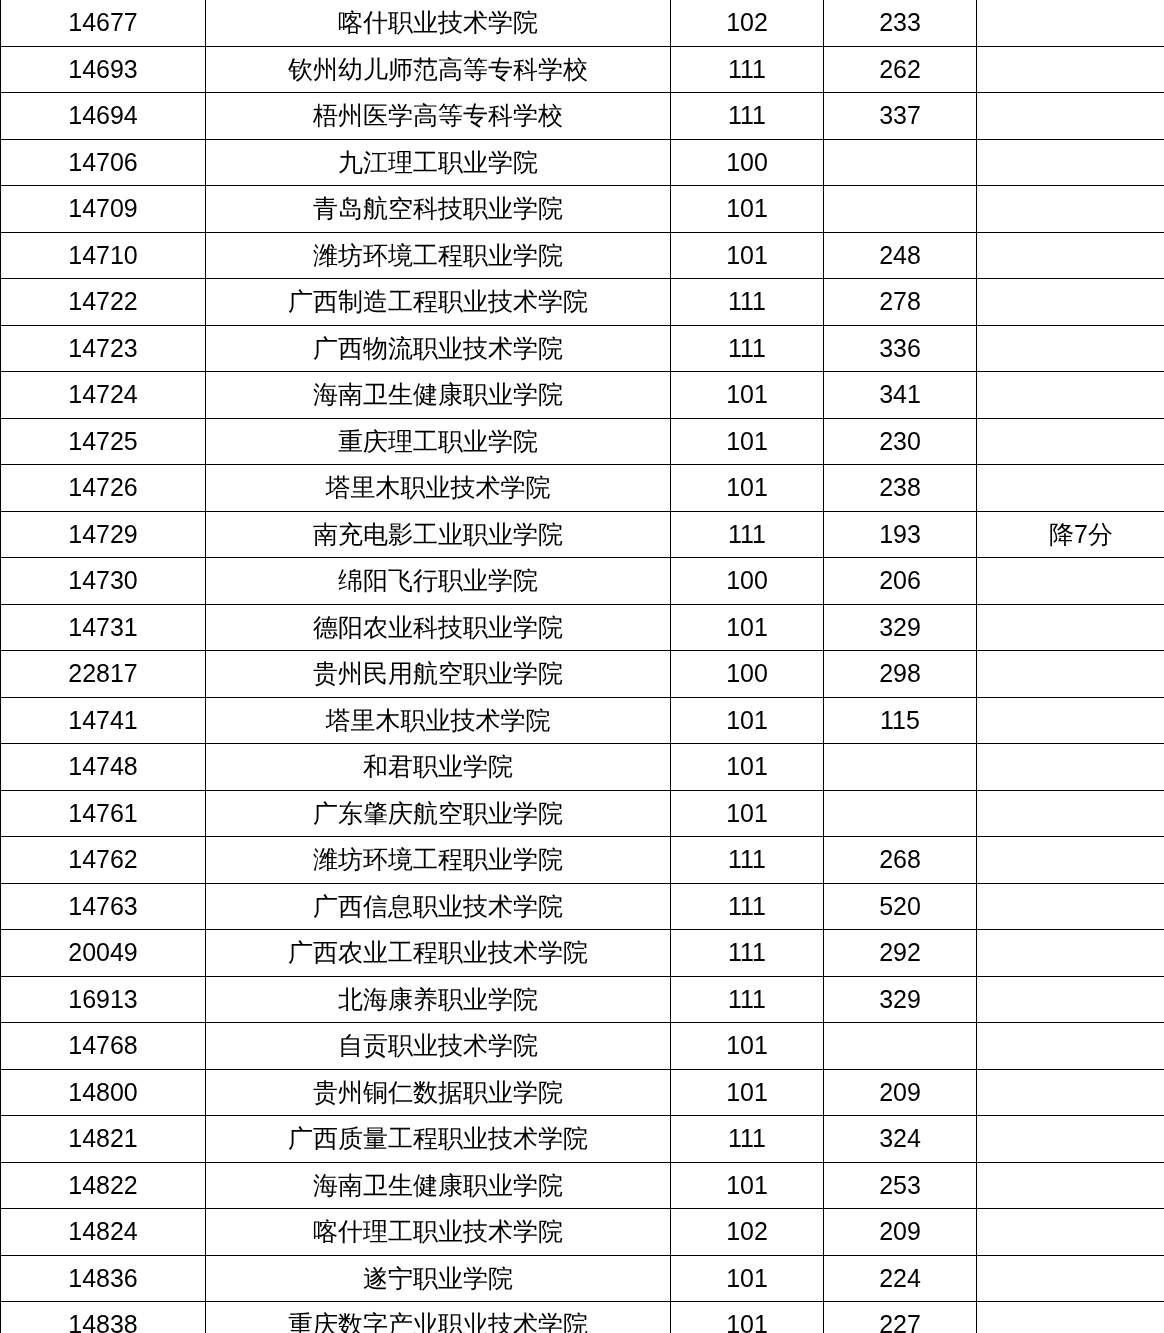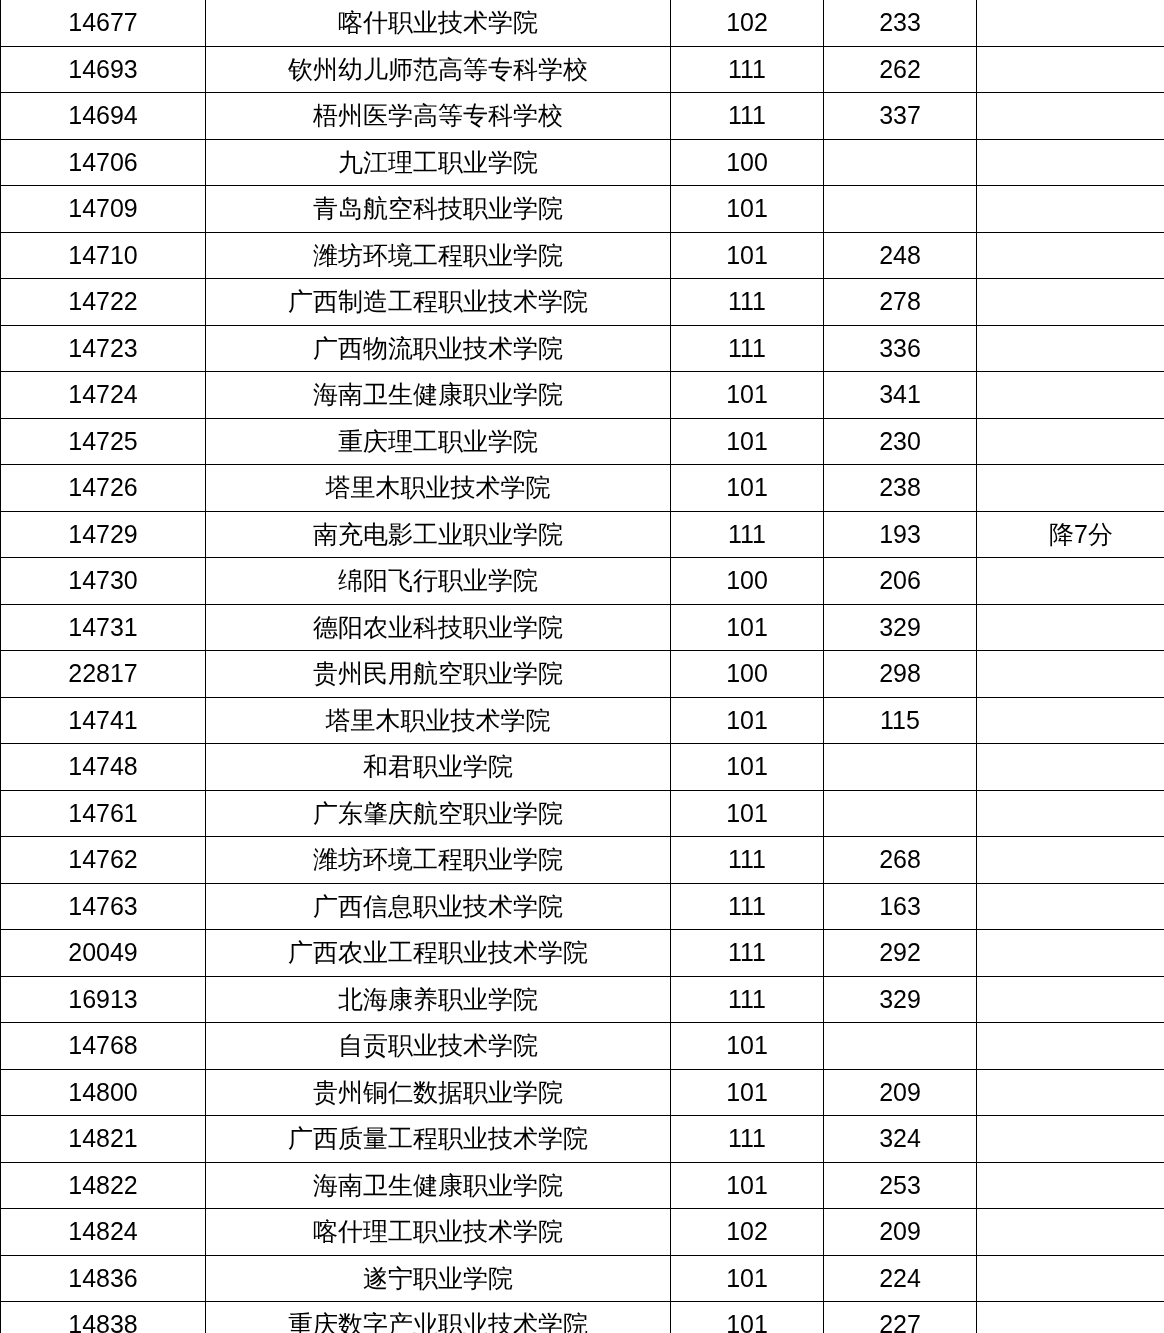--- a/index.html
+++ b/index.html
@@ -174,21 +174,21 @@
         <td class="col-code">14762</td>
         <td class="col-name">潍坊环境工程职业学院</td>
         <td class="col-plan">111</td>
         <td class="col-score">268</td>
         <td class="col-note"></td>
       </tr>
       <tr>
         <td class="col-code">14763</td>
         <td class="col-name">广西信息职业技术学院</td>
         <td class="col-plan">111</td>
-        <td class="col-score">163</td>
+        <td class="col-score">520</td>
         <td class="col-note"></td>
       </tr>
       <tr>
         <td class="col-code">20049</td>
         <td class="col-name">广西农业工程职业技术学院</td>
         <td class="col-plan">111</td>
         <td class="col-score">292</td>
         <td class="col-note"></td>
       </tr>
       <tr>

